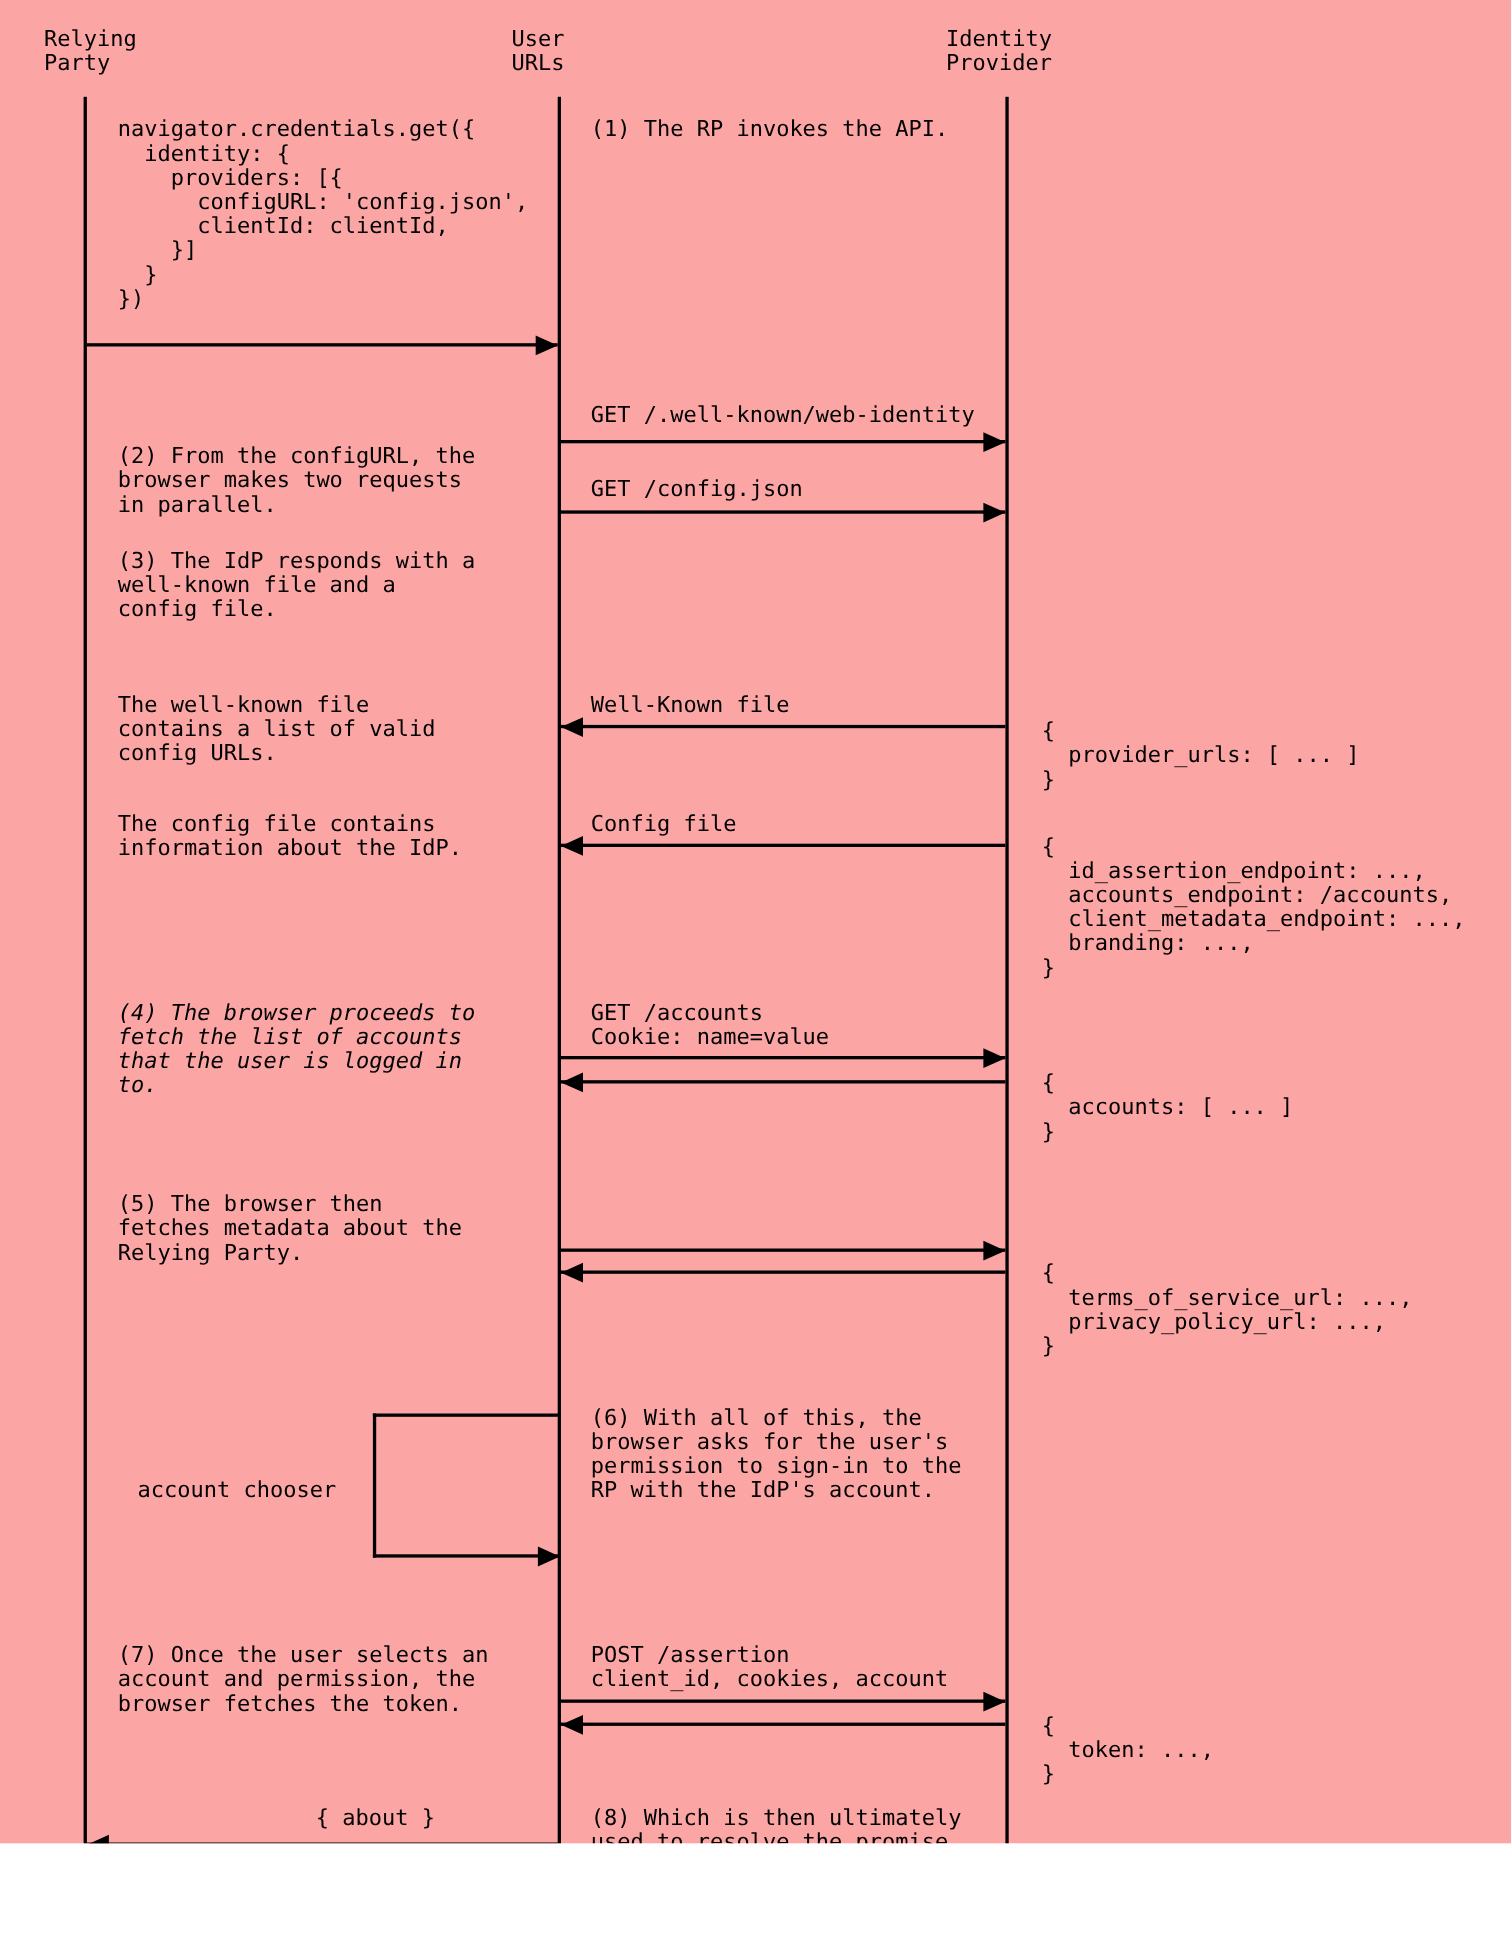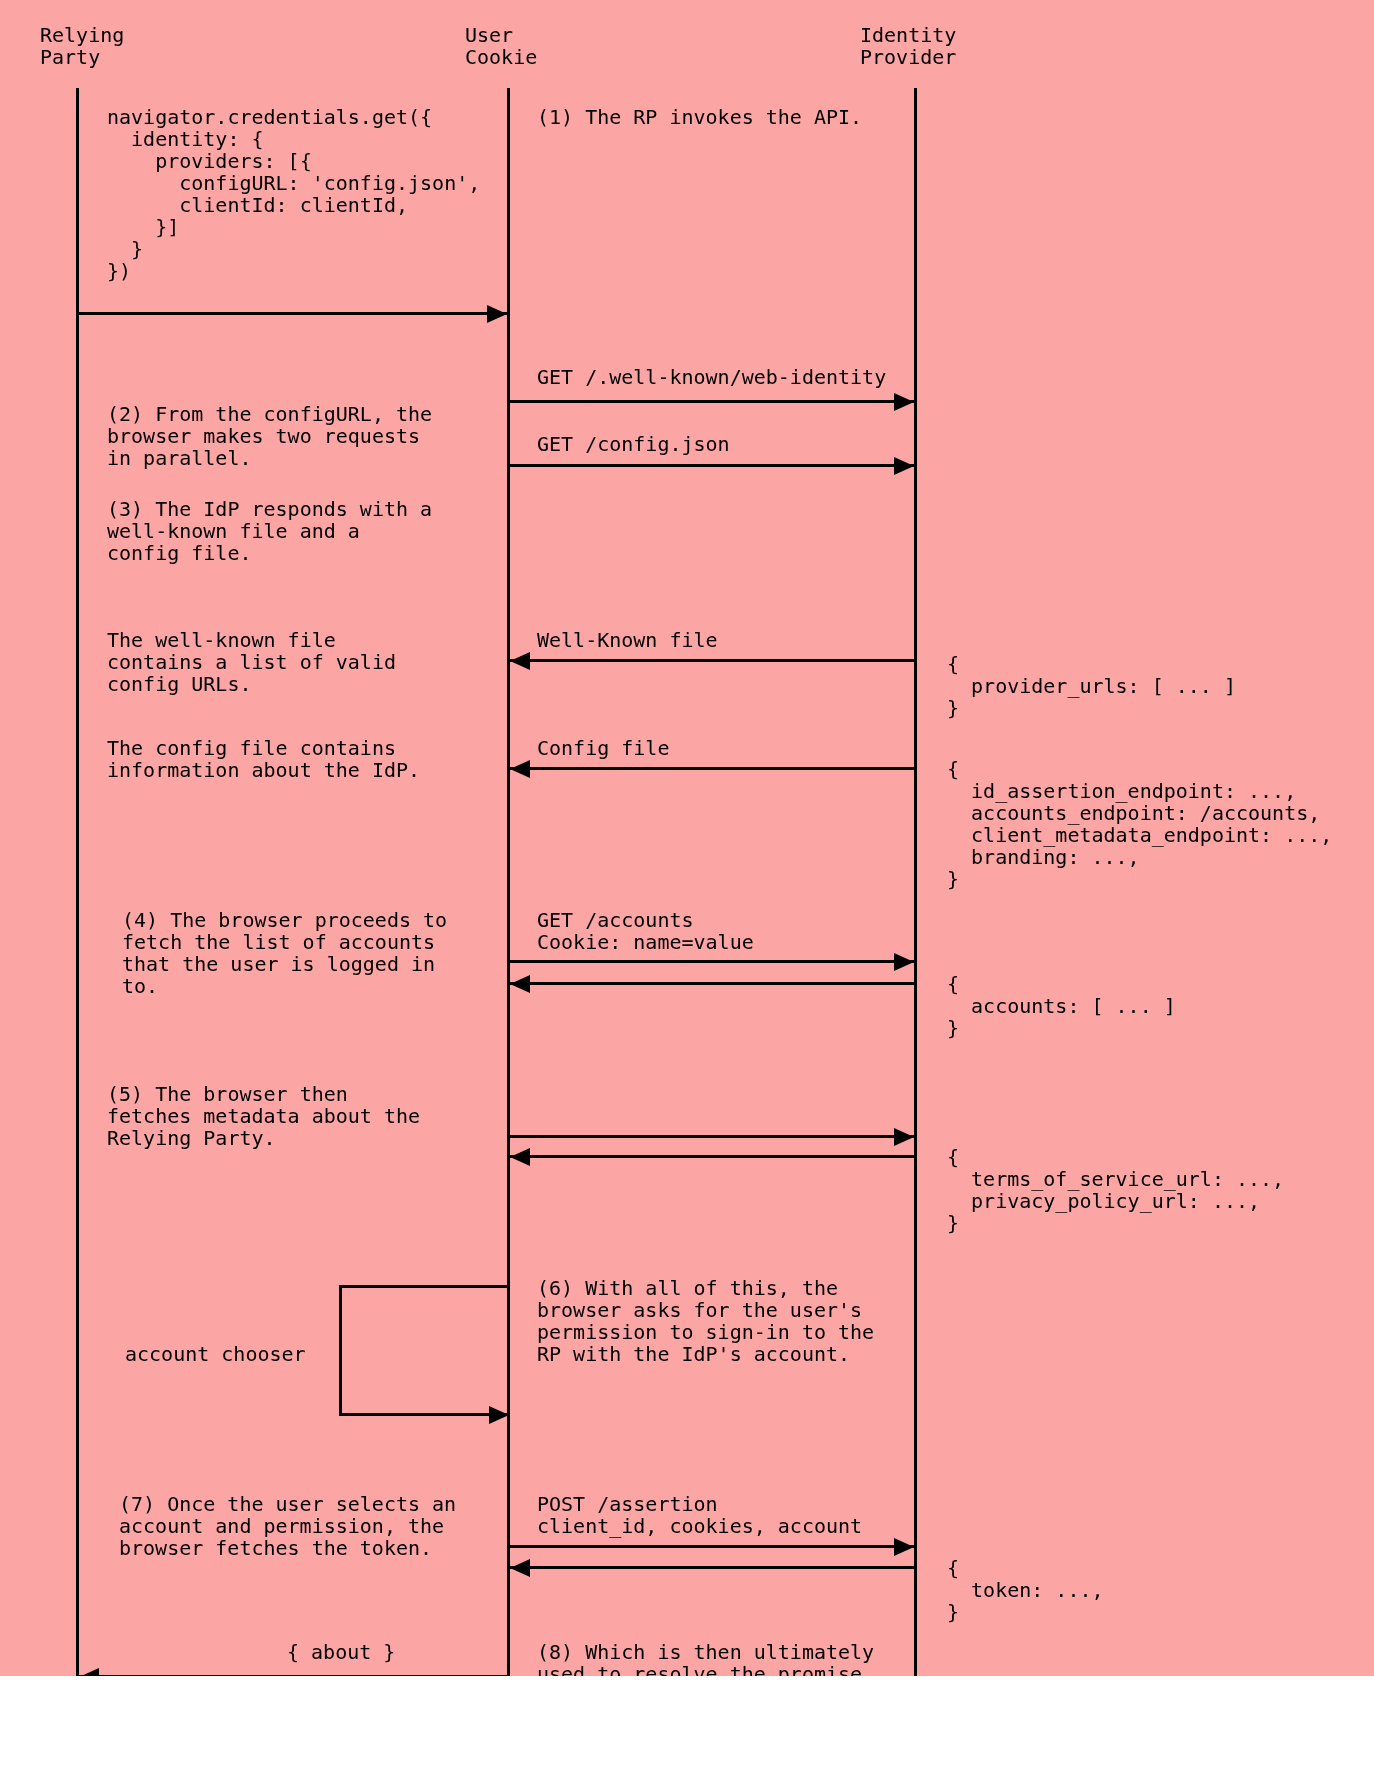--- a/index.html
+++ b/index.html
@@ -15,21 +15,21 @@
        border-top:9px solid transparent;border-bottom:9px solid transparent;border-right:20px solid #000;}
 </style>
 </head>
 <body>
 
 <div id="stage">
 
   <div class="txt" style="left:40px;top:24px;">Relying
 Party</div>
   <div class="txt" style="left:465px;top:24px;">User
-Cookie</div>
+URLs</div>
   <div class="txt" style="left:860px;top:24px;">Identity
 Provider</div>
 
   <div class="line vline" style="left:76px;top:88px;height:1649px;"></div>
   <div class="line vline" style="left:507px;top:88px;height:1649px;"></div>
   <div class="line vline" style="left:914px;top:88px;height:1649px;"></div>
 
   <div class="line hline" style="left:59px;top:1737px;width:37px;"></div>
   <div class="line hline" style="left:490px;top:1737px;width:37px;"></div>
   <div class="line hline" style="left:897px;top:1737px;width:37px;"></div>
@@ -70,21 +70,21 @@
 information about the IdP.</div>
   <div class="txt" style="left:537px;top:737px;">Config file</div>
   <div class="line hline al" style="left:510px;top:767px;width:404px;"></div>
   <div class="txt" style="left:947px;top:758px;">{
   id_assertion_endpoint: ...,
   accounts_endpoint: /accounts,
   client_metadata_endpoint: ...,
   branding: ...,
 }</div>
 
-  <div class="txt" style="left:122px;top:909px;">(4) The browser proceeds to
+  <div class="txt" style="left:107px;top:909px;font-style:italic;">(4) The browser proceeds to
 fetch the list of accounts
 that the user is logged in
 to.</div>
   <div class="txt" style="left:537px;top:909px;">GET /accounts
 Cookie: name=value</div>
   <div class="line hline ar" style="left:510px;top:960px;width:404px;"></div>
   <div class="line hline al" style="left:510px;top:982px;width:404px;"></div>
   <div class="txt" style="left:947px;top:973px;">{
   accounts: [ ... ]
 }</div>
@@ -101,21 +101,21 @@
 
   <div class="txt" style="left:537px;top:1277px;">(6) With all of this, the
 browser asks for the user's
 permission to sign-in to the
 RP with the IdP's account.</div>
   <div class="line hline" style="left:339px;top:1285px;width:170px;"></div>
   <div class="line vline" style="left:339px;top:1285px;height:131px;"></div>
   <div class="line hline ar" style="left:339px;top:1413px;width:170px;"></div>
   <div class="txt" style="left:125px;top:1343px;">account chooser</div>
 
-  <div class="txt" style="left:107px;top:1493px;margin-left:12px;">(7) Once the user selects an
+  <div class="txt" style="left:107px;top:1493px;">(7) Once the user selects an
 account and permission, the
 browser fetches the token.</div>
   <div class="txt" style="left:537px;top:1493px;">POST /assertion
 client_id, cookies, account</div>
   <div class="line hline ar" style="left:510px;top:1545px;width:404px;"></div>
   <div class="line hline al" style="left:510px;top:1566px;width:404px;"></div>
   <div class="txt" style="left:947px;top:1557px;">{
   token: ...,
 }</div>
 

